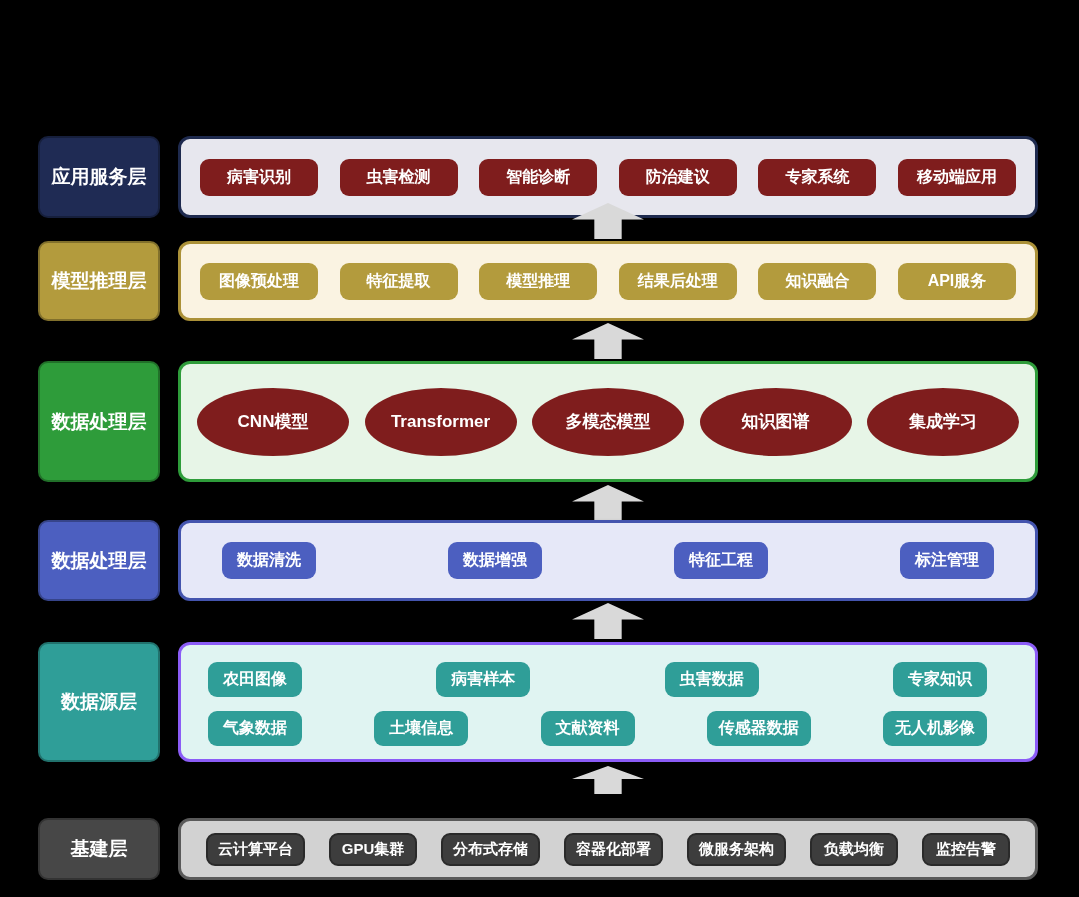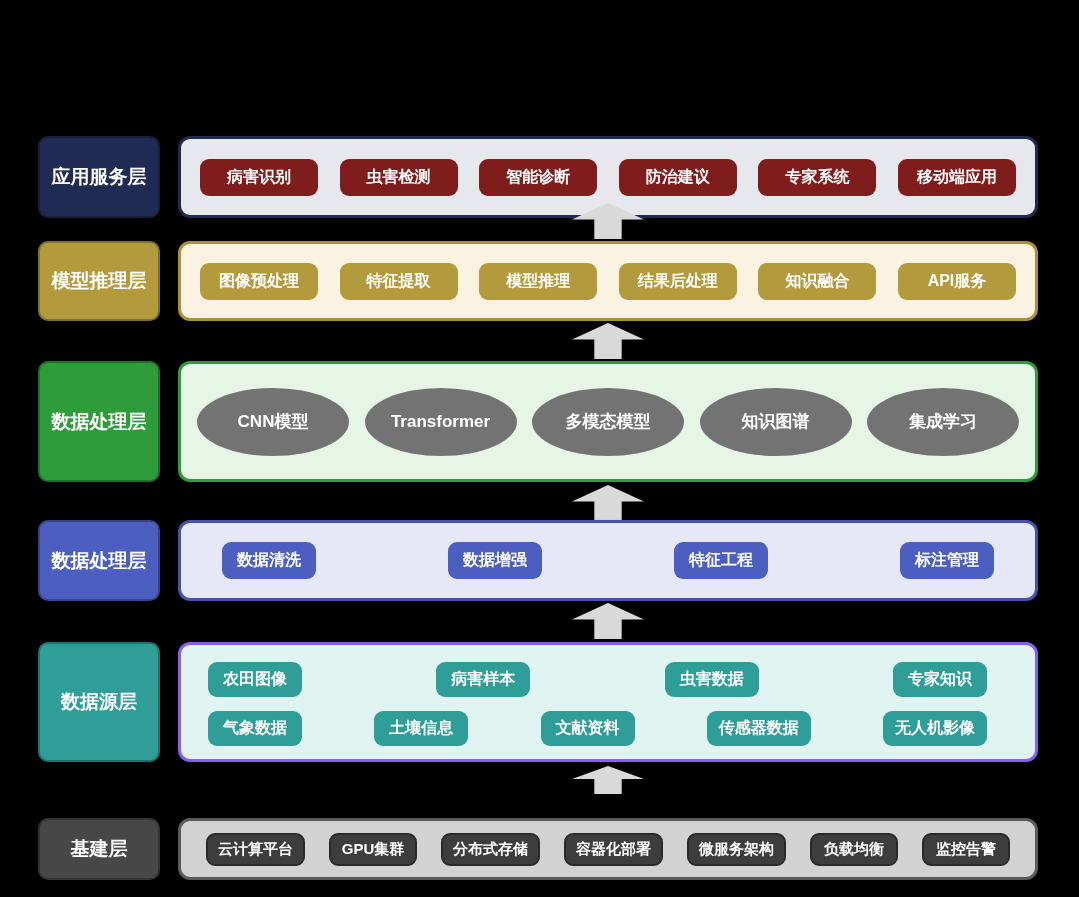--- a/index.html
+++ b/index.html
@@ -39,21 +39,21 @@
   
   .r1{top:241px;height:80px;}
   .l1 .label-box{background:#b39b3d;}
   .l1 .container{background:#faf3e2;border:3px solid #ab9138;justify-content:space-between;padding:0 19px;}
   .l1 .chip{background:#b39b3d;min-width:118px;}
   
   .r2{top:361px;height:121px;}
   .l2 .label-box{background:#2e9c3a;}
   .l2 .container{background:#e7f5e7;border:3px solid #2e9c3a;justify-content:space-between;padding:0 16px;}
   .l2 .chip{
-    background:#737373;border-radius:50%;
+    background:#7f1d1d;border-radius:50%;
     width:152px;height:68px;min-width:0;padding:0;
     display:flex;align-items:center;justify-content:center;
     font-size:17px;
   }
   
   .r3{top:520px;height:81px;}
   .l3 .label-box{background:#4c5fc0;}
   .l3 .container{background:#e6e8f8;border:3px solid #4454ae;justify-content:space-between;padding:0 41px;}
   .l3 .chip{background:#4c5fc0;}
   

